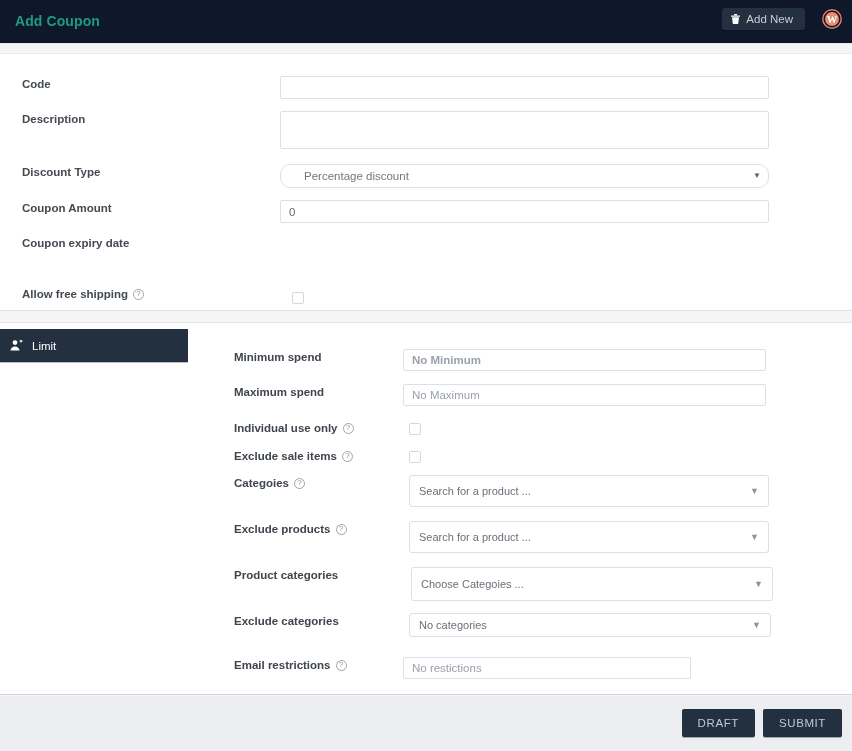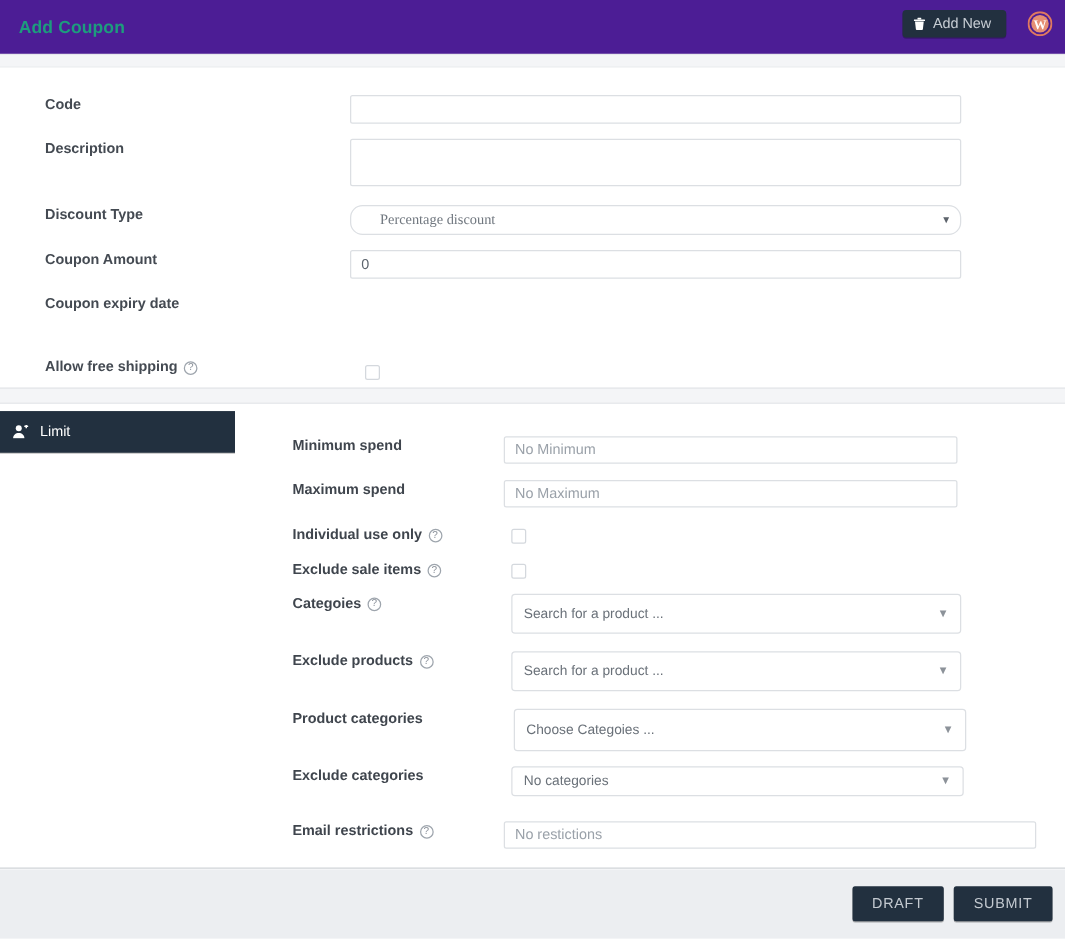--- a/index.html
+++ b/index.html
@@ -17,21 +17,21 @@
     background: #f4f5f7;
     overflow: hidden;
   }
 
   
   .header {
     position: absolute;
     top: 0; left: 0;
     width: 852px;
     height: 44px;
-    background: #4c1d95;
+    background: #0f172a;
     border-bottom: 1px solid #e6e8ec;
   }
   .header-title {
     position: absolute;
     left: 15px;
     top: 13px;
     font-size: 14px;
     font-weight: bold;
     color: #1d9c7d;
     letter-spacing: .1px;
@@ -80,21 +80,21 @@
   }
   .frow {
     position: absolute;
     left: 0;
     width: 852px;
     display: flex;
     align-items: flex-start;
   }
   .flabel {
     width: 280px;
-    padding-left: 36px;
+    padding-left: 22px;
     font-size: 11.5px;
     font-weight: bold;
     color: #444a52;
     line-height: 16px;
     display: flex;
     align-items: center;
     gap: 5px;
   }
   .fctl { flex: 1; }
 
@@ -109,21 +109,21 @@
     outline: none;
     display: block;
   }
   input.txt::placeholder, textarea.txt::placeholder { color: #9aa1a9; }
   textarea.txt { resize: none; }
 
   .selwrap { position: relative; display: inline-block; }
   select.sel {
     -webkit-appearance: none;
     appearance: none;
-    font-family: Liberation Serif, serif;
+    font-family: Liberation Sans, sans-serif;
     font-size: 11.5px;
     color: #70777f;
     background: #fff;
     border: 1px solid #dcdfe3;
     border-radius: 10px;
     padding: 4px 24px 4px 23px;
     outline: none;
   }
   .caret {
     position: absolute;
@@ -368,21 +368,21 @@
         </span>
         <span>Limit</span>
       </div>
     </div>
 
     <div class="panel">
 
       <div class="prow" style="top:26px;">
         <div class="plabel">Minimum spend</div>
         <div class="pctl">
-          <input class="txt" type="text" style="width: 363px; height: 22px;" placeholder="No Minimum">
+          <input class="txt" type="text" style="width: 363px; height: 22px; font-weight: bold;" placeholder="No Minimum">
         </div>
       </div>
 
       <div class="prow" style="top:61px;">
         <div class="plabel">Maximum spend</div>
         <div class="pctl">
           <input class="txt" type="text" style="width: 363px; height: 22px;" placeholder="No Maximum">
         </div>
       </div>
 
@@ -451,21 +451,21 @@
           </div>
         </div>
       </div>
 
       <div class="prow" style="top:334px;">
         <div class="plabel">
           <span>Email restrictions</span>
           <span class="help">?</span>
         </div>
         <div class="pctl">
-          <input class="txt" type="text" style="width: 426px; height: 22px;" placeholder="No restictions">
+          <input class="txt" type="text" style="width: 288px; height: 22px;" placeholder="No restictions">
         </div>
       </div>
 
     </div>
   </div>
 
   <div class="footer">
     <div class="footer-btns">
       <button class="fbtn">DRAFT</button>
       <button class="fbtn">SUBMIT</button>

